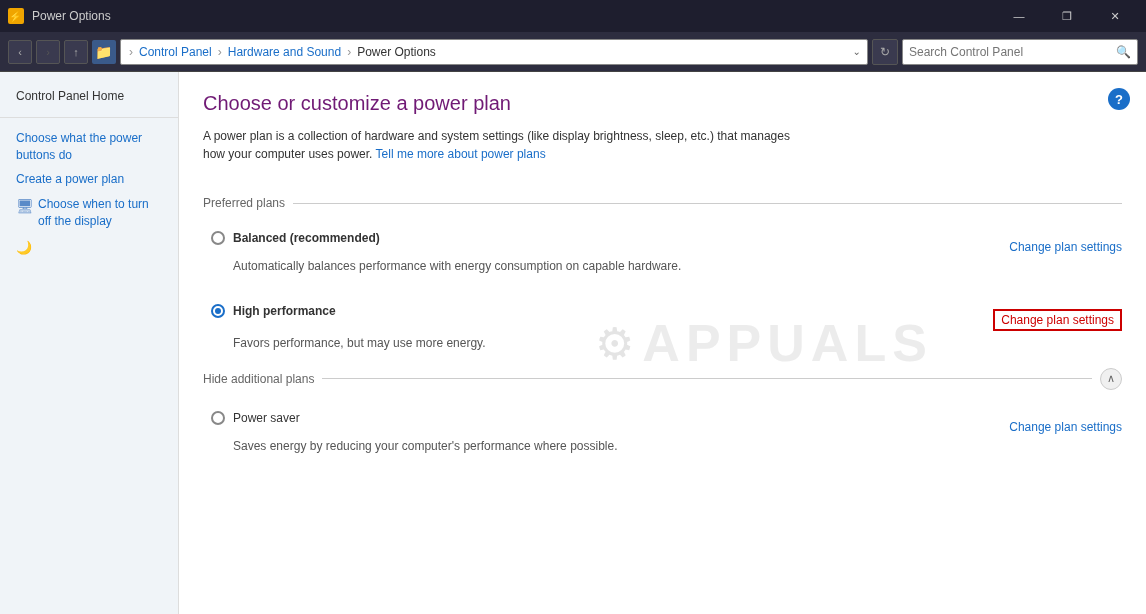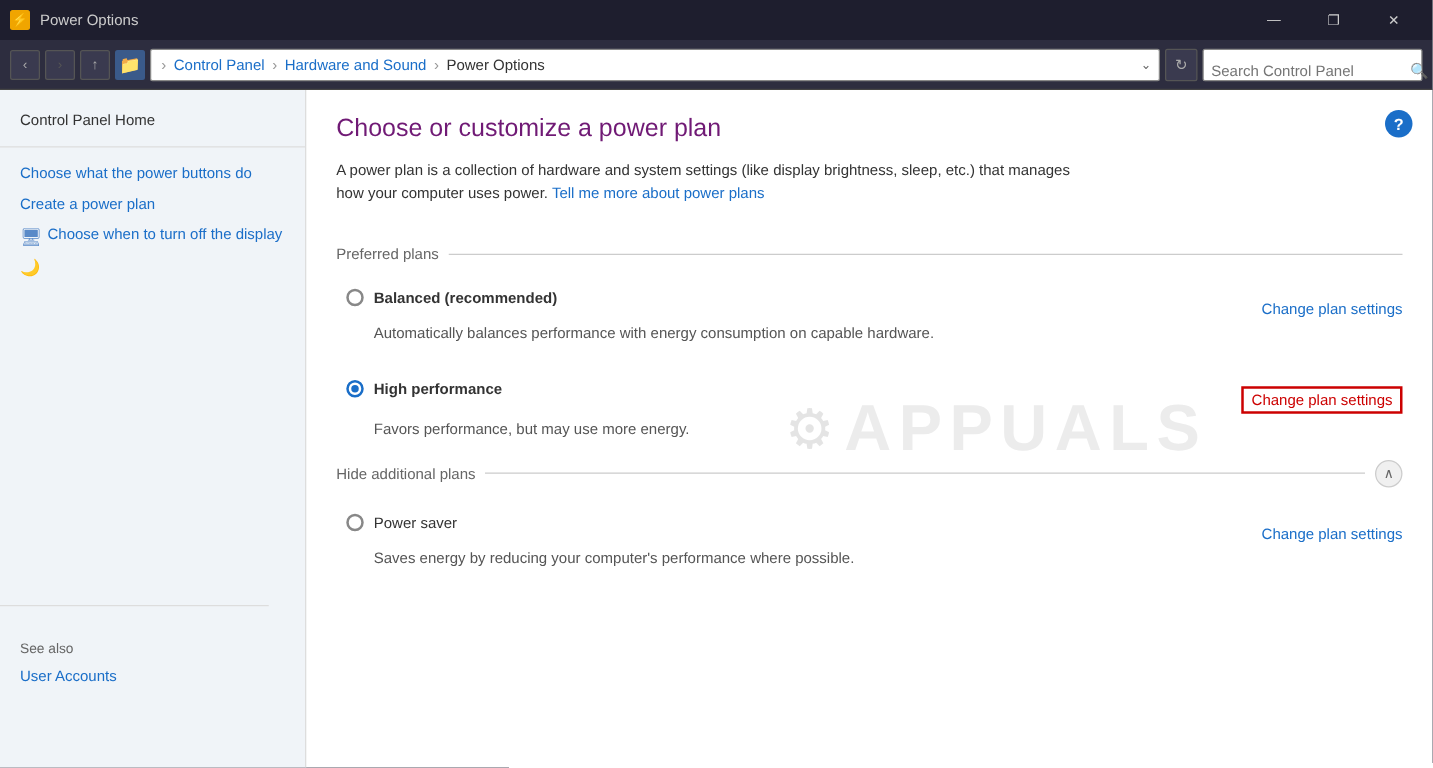--- a/index.html
+++ b/index.html
@@ -121,27 +121,27 @@
       border: 1px solid #555;
       border-radius: 2px;
       display: flex;
       align-items: center;
       justify-content: center;
       cursor: pointer;
       color: #aaa;
       font-size: 12px;
     }
     .search-bar {
-      width: 176px;
+      width: 236px;
       height: 26px;
       background: white;
       border: 1px solid #888;
       border-radius: 2px;
       display: flex;
-      align-items: flex-end;
+      align-items: center;
       padding: 0 6px;
       gap: 4px;
     }
     .search-bar input {
       border: none;
       outline: none;
       font-size: 12px;
       color: #999;
       background: transparent;
       flex: 1;
@@ -154,21 +154,21 @@
 
     
     .main-container {
       display: flex;
       height: calc(614px - 32px - 40px);
       background: white;
     }
 
     
     .sidebar {
-      width: 245px;
+      width: 179px;
       background: #f0f4f8;
       border-right: 1px solid #ddd;
       padding: 12px 0;
       flex-shrink: 0;
     }
     .sidebar-item {
       padding: 4px 16px;
       font-size: 12px;
       color: #1a6ec8;
       cursor: pointer;
@@ -408,27 +408,20 @@
     <div class="sidebar-item">
       <span>Create a power plan</span>
     </div>
     <div class="sidebar-item">
       <span class="sidebar-item-icon" style="color:#5a8ac8;font-size:14px;">🖥</span>
       <span>Choose when to turn off the display</span>
     </div>
     <div class="sidebar-item">
       <span class="sidebar-item-icon" style="font-size:13px;">🌙</span>
     </div>
-    <div style="margin-top: auto; position: absolute; bottom: 60px; left: 0; width: 215px;">
-      <div class="sidebar-divider"></div>
-      <div class="sidebar-section-title">See also</div>
-      <div class="sidebar-item">
-        <span>User Accounts</span>
-      </div>
-    </div>
   </div>
 
   <div class="content" style="position:relative;">
 
     <div class="help-btn">?</div>
 
     <h1 class="content-title">Choose or customize a power plan</h1>
 
     <p class="content-description">
       <span>A power plan is a collection of hardware and system settings (like display brightness, sleep, etc.) that manages how your computer uses power.</span>

